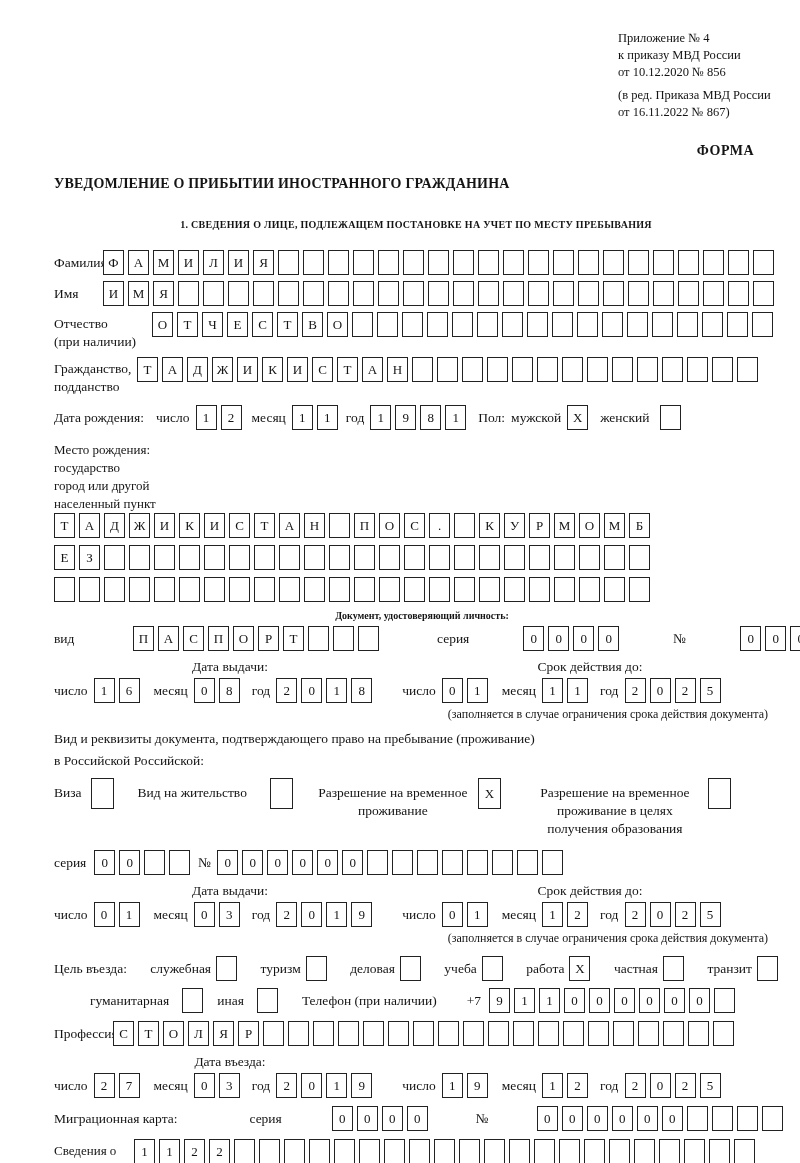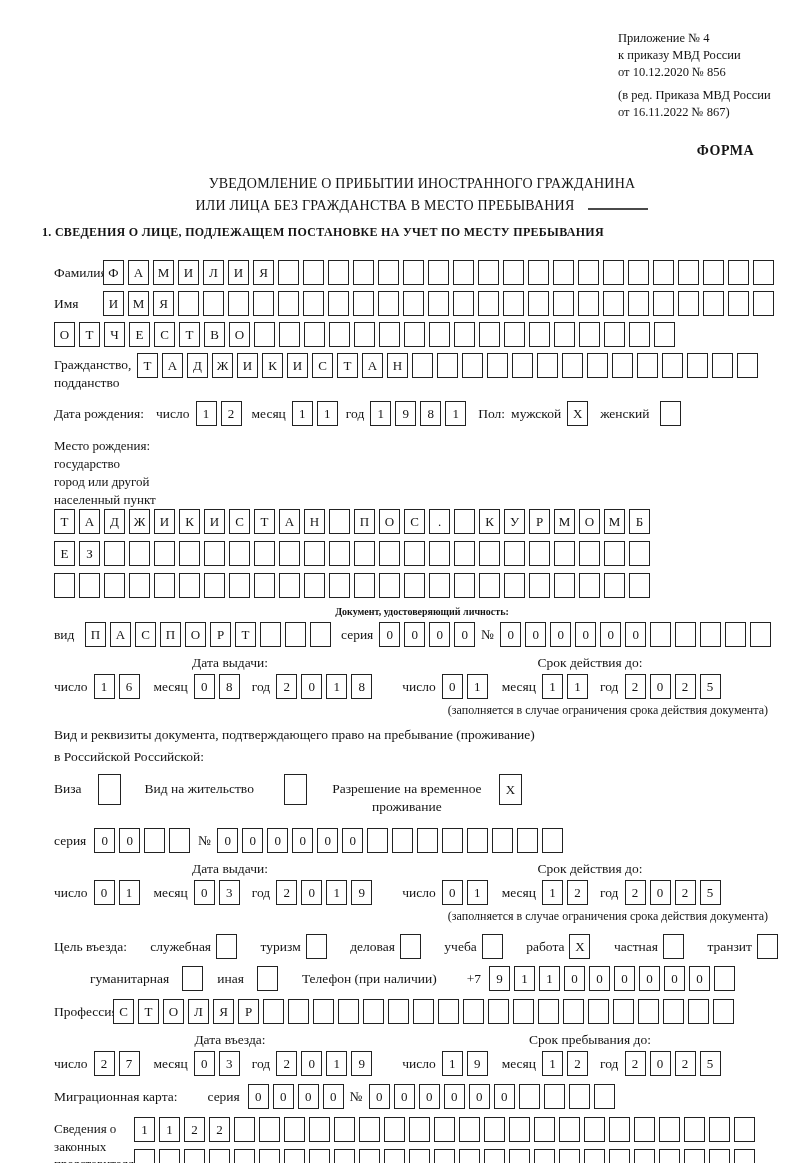--- a/index.html
+++ b/index.html
@@ -5,23 +5,23 @@
   html,body{margin:0;padding:0;background:#fff;}
   body{width:800px;height:1163px;overflow:hidden;color:#141414;
        font-family:"Liberation Serif","DejaVu Serif",serif;font-size:13.5px;}
   .page{padding:30px 10px 0 54px;box-sizing:border-box;}
 
   
   .appendix{margin-left:564px;font-size:12.5px;line-height:17px;}
   .appendix .gap{margin-top:6px;}
   .forma{font-weight:bold;font-size:14px;text-align:right;padding-right:36px;margin-top:22px;letter-spacing:.5px;}
 
-  .title{font-weight:normal;font-size:14px;text-align:center;margin-top:14px;line-height:22px;letter-spacing:.2px;}
+  .title{font-weight:bold;font-size:14px;margin-top:14px;line-height:22px;letter-spacing:.2px;}
   .blank{display:inline-block;width:60px;border-bottom:2.5px solid #4a4a4a;margin-left:14px;}
-  .sec-h{font-weight:bold;font-size:12px;margin:8px 0 0 -12px;letter-spacing:.3px;}
+  .sec-h{font-weight:bold;font-size:10px;text-align:center;margin:24px 0 0 -12px;letter-spacing:.3px;}
 
   
   .row{display:flex;align-items:center;margin-top:6px;}
   .row.top{align-items:flex-start;}
   .lbl{flex-shrink:0;line-height:18px;white-space:nowrap;}
   .lbl.pad{padding-top:3px;}
   .w48{width:49px}.w97{width:98px}.w83{width:83px}.w99{width:99px}.w59{width:59px}
   .cells{display:inline-flex;gap:4px;flex-shrink:0;}
   .cell{width:21px;height:25px;border:1.6px solid #222;box-sizing:border-box;display:inline-flex;
         align-items:center;justify-content:center;font-size:13px;flex-shrink:0;background:#fff;}
@@ -38,21 +38,21 @@
   .dh-right{width:368px;text-align:center;}
   .dates-row{display:flex;align-items:center;margin-top:3px;}
   .dg{display:inline-flex;align-items:center;gap:6px;}
   .dg-right{margin-left:30px;}
   .note-right{text-align:right;font-size:12px;padding-right:22px;margin-top:4px;line-height:15px;}
 
   .plain{line-height:18px;margin-top:8px;}
 
   
   .visa-row{display:flex;align-items:flex-start;margin-top:8px;}
-  .vopt{display:flex;align-items:flex-start;gap:16px;}
+  .vopt{display:flex;align-items:flex-start;gap:9px;}
   .vlbl{line-height:18px;padding-top:6px;}
   .vlbl.c{text-align:center;}
   .vw150{width:152px}.vw168{width:168px}
 
   
   .purpose-row{display:flex;align-items:center;justify-content:space-between;margin-top:10px;padding-right:12px;}
   .opt{display:inline-flex;align-items:center;gap:5px;white-space:nowrap;}
   .purpose2{display:flex;align-items:center;margin-top:7px;}
 </style>
 </head>
@@ -65,21 +65,20 @@
     <div>к приказу МВД России</div>
     <div>от 10.12.2020 № 856</div>
     <div class="gap">(в ред. Приказа МВД России</div>
     <div>от 16.11.2022 № 867)</div>
   </div>
 
   <div class="forma">ФОРМА</div>
 
   <div class="title">
     <div>УВЕДОМЛЕНИЕ О ПРИБЫТИИ ИНОСТРАННОГО ГРАЖДАНИНА</div>
-    <div><span>ИЛИ ЛИЦА БЕЗ ГРАЖДАНСТВА В МЕСТО ПРЕБЫВАНИЯ</span><span class="blank"></span></div>
   </div>
 
   <div class="sec-h">1. СВЕДЕНИЯ О ЛИЦЕ, ПОДЛЕЖАЩЕМ ПОСТАНОВКЕ НА УЧЕТ ПО МЕСТУ ПРЕБЫВАНИЯ</div>
 
   <div class="row" style="margin-top:20px;">
     <div class="lbl w48">Фамилия</div>
     <div class="cells">
         <span class="cell">Ф</span>
         <span class="cell">А</span>
         <span class="cell">М</span>
@@ -137,20 +136,24 @@
         <span class="cell"></span>
         <span class="cell"></span>
         <span class="cell"></span>
         <span class="cell"></span>
         <span class="cell"></span>
         <span class="cell"></span>
       </div>
   </div>
 
   <div class="row top">
+    <div class="lbl w97 pad">
+      <div>Отчество</div>
+      <div>(при наличии)</div>
+    </div>
     <div class="cells">
         <span class="cell">О</span>
         <span class="cell">Т</span>
         <span class="cell">Ч</span>
         <span class="cell">Е</span>
         <span class="cell">С</span>
         <span class="cell">Т</span>
         <span class="cell">В</span>
         <span class="cell">О</span>
         <span class="cell"></span>
@@ -321,21 +324,21 @@
           <span class="cell"></span>
           <span class="cell"></span>
           <span class="cell"></span>
           <span class="cell"></span>
         </div>
     </div>
   </div>
 
   <div class="doc-h">Документ, удостоверяющий личность:</div>
 
-  <div class="row" style="margin-top:5px;">
+  <div class="row" style="margin-top:5px;gap:48px;">
     <span class="lbl" style="width:31px;">вид</span>
     <span class="cells">
         <span class="cell">П</span>
         <span class="cell">А</span>
         <span class="cell">С</span>
         <span class="cell">П</span>
         <span class="cell">О</span>
         <span class="cell">Р</span>
         <span class="cell">Т</span>
         <span class="cell"></span>
@@ -426,20 +429,26 @@
       <span class="cells ml14">
           <span class="cell cell-lg"></span>
         </span>
     </div>
     <div class="vopt ml24">
       <span class="vlbl c vw150" style="white-space:normal;">Разрешение на временное проживание</span>
       <span class="cells">
           <span class="cell cell-lg">X</span>
         </span>
     </div>
+    <div class="vopt ml30">
+      <span class="vlbl c vw168" style="white-space:normal;">Разрешение на временное проживание в целях получения образования</span>
+      <span class="cells">
+          <span class="cell cell-lg"></span>
+        </span>
+    </div>
   </div>
 
   <div class="row" style="margin-top:12px;">
     <span class="lbl">серия</span>
     <span class="cells ml8">
         <span class="cell">0</span>
         <span class="cell">0</span>
         <span class="cell"></span>
         <span class="cell"></span>
       </span>
@@ -609,21 +618,20 @@
         <span class="cell"></span>
         <span class="cell"></span>
         <span class="cell"></span>
         <span class="cell"></span>
         <span class="cell"></span>
       </div>
   </div>
 
   <div class="dates-header">
     <div class="dh-left">Дата въезда:</div>
-    <div class="dh-right">Срок пребывания до:</div>
   </div>
   <div class="dates-row">
     <div class="dg">
       <span>число</span>
       <span class="cells">
           <span class="cell">2</span>
           <span class="cell">7</span>
         </span>
       <span class="ml8">месяц</span>
       <span class="cells">
@@ -652,21 +660,21 @@
       <span class="ml6">год</span>
       <span class="cells">
           <span class="cell">2</span>
           <span class="cell">0</span>
           <span class="cell">2</span>
           <span class="cell">5</span>
         </span>
     </div>
   </div>
 
-  <div class="row" style="margin-top:8px;">
+  <div class="row" style="margin-top:8px;gap:42px;">
     <span class="lbl">Миграционная карта:</span>
     <span class="ml30">серия</span>
     <span class="cells ml8">
         <span class="cell">0</span>
         <span class="cell">0</span>
         <span class="cell">0</span>
         <span class="cell">0</span>
       </span>
     <span class="ml6">№</span>
     <span class="cells ml6">

